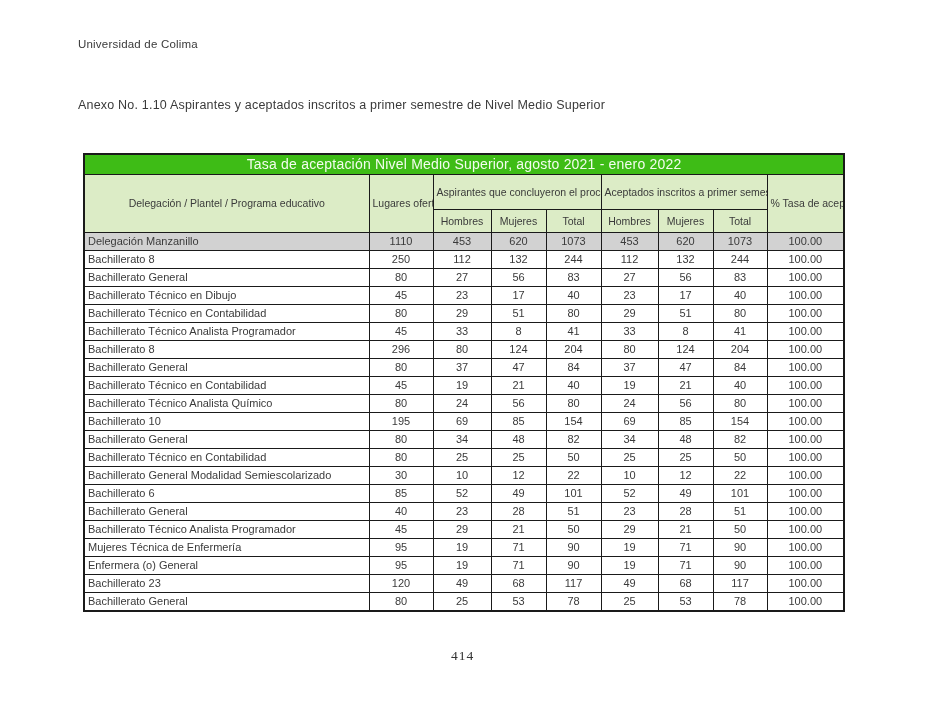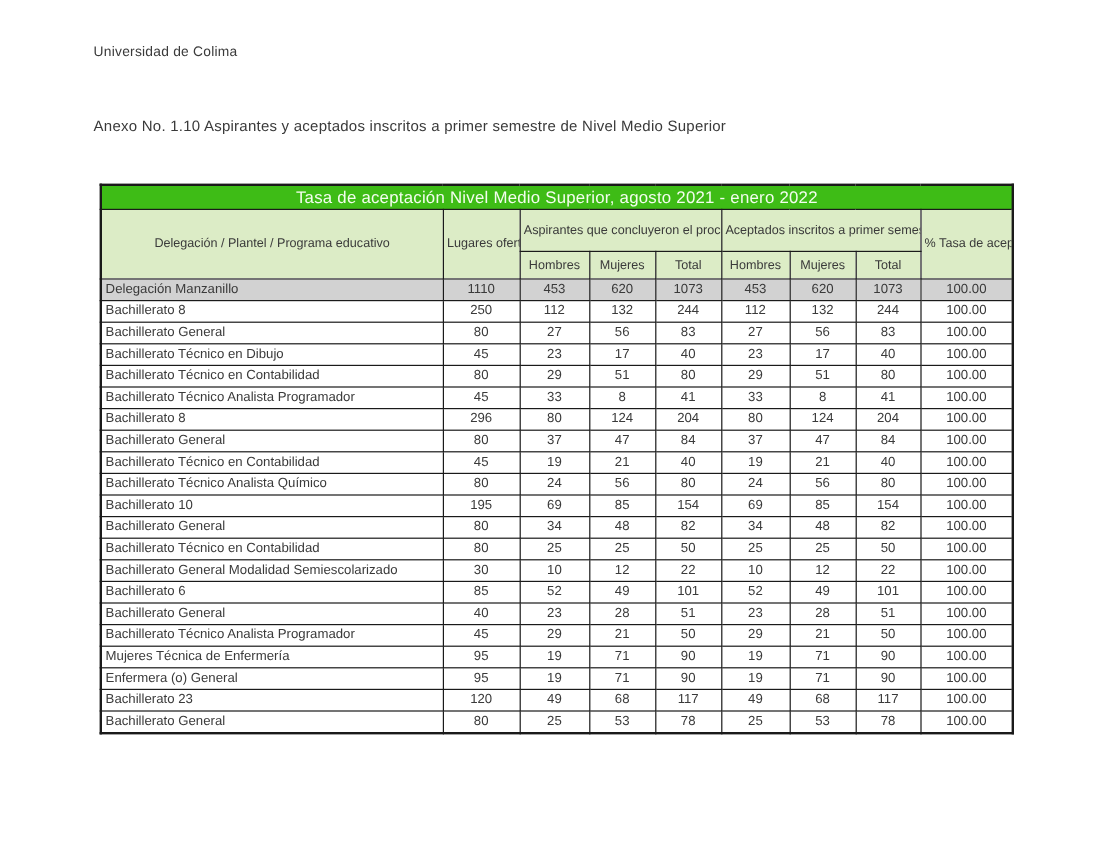--- a/index.html
+++ b/index.html
@@ -330,14 +330,15 @@
           <td class="c-num">53</td>
           <td class="c-num">78</td>
           <td class="c-num">25</td>
           <td class="c-num">53</td>
           <td class="c-num">78</td>
           <td class="c-num">100.00</td>
         </tr>
       </tbody>
   </table>
 
+  <div class="page-number">414</div>
 
 </div>
 
 </body></html>

